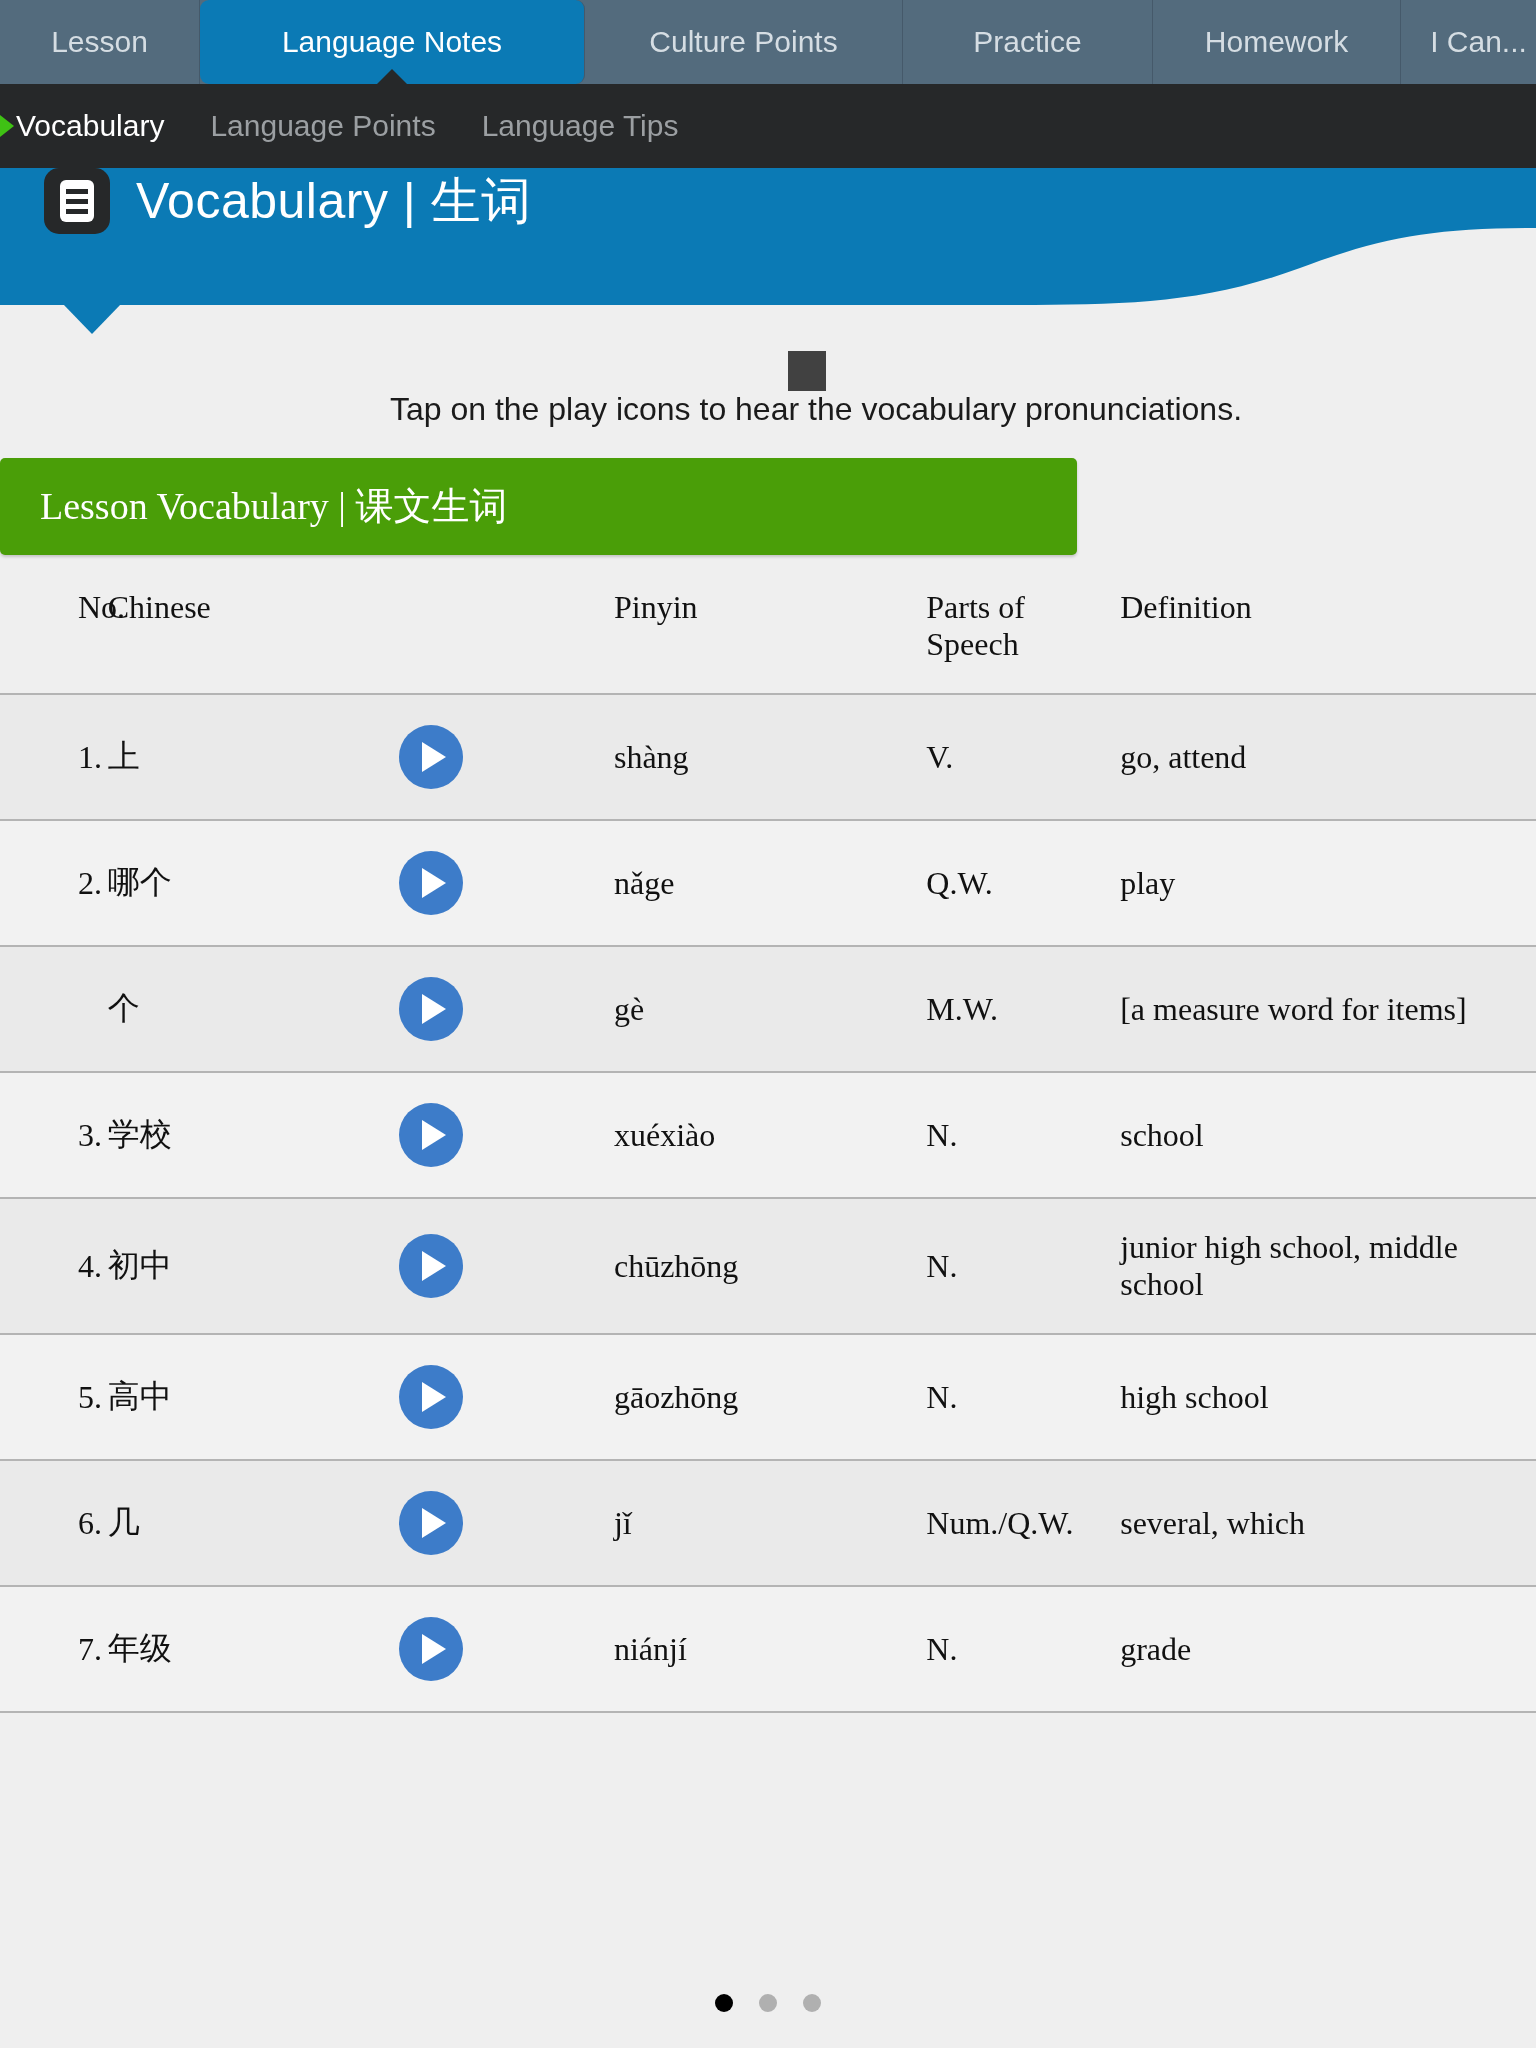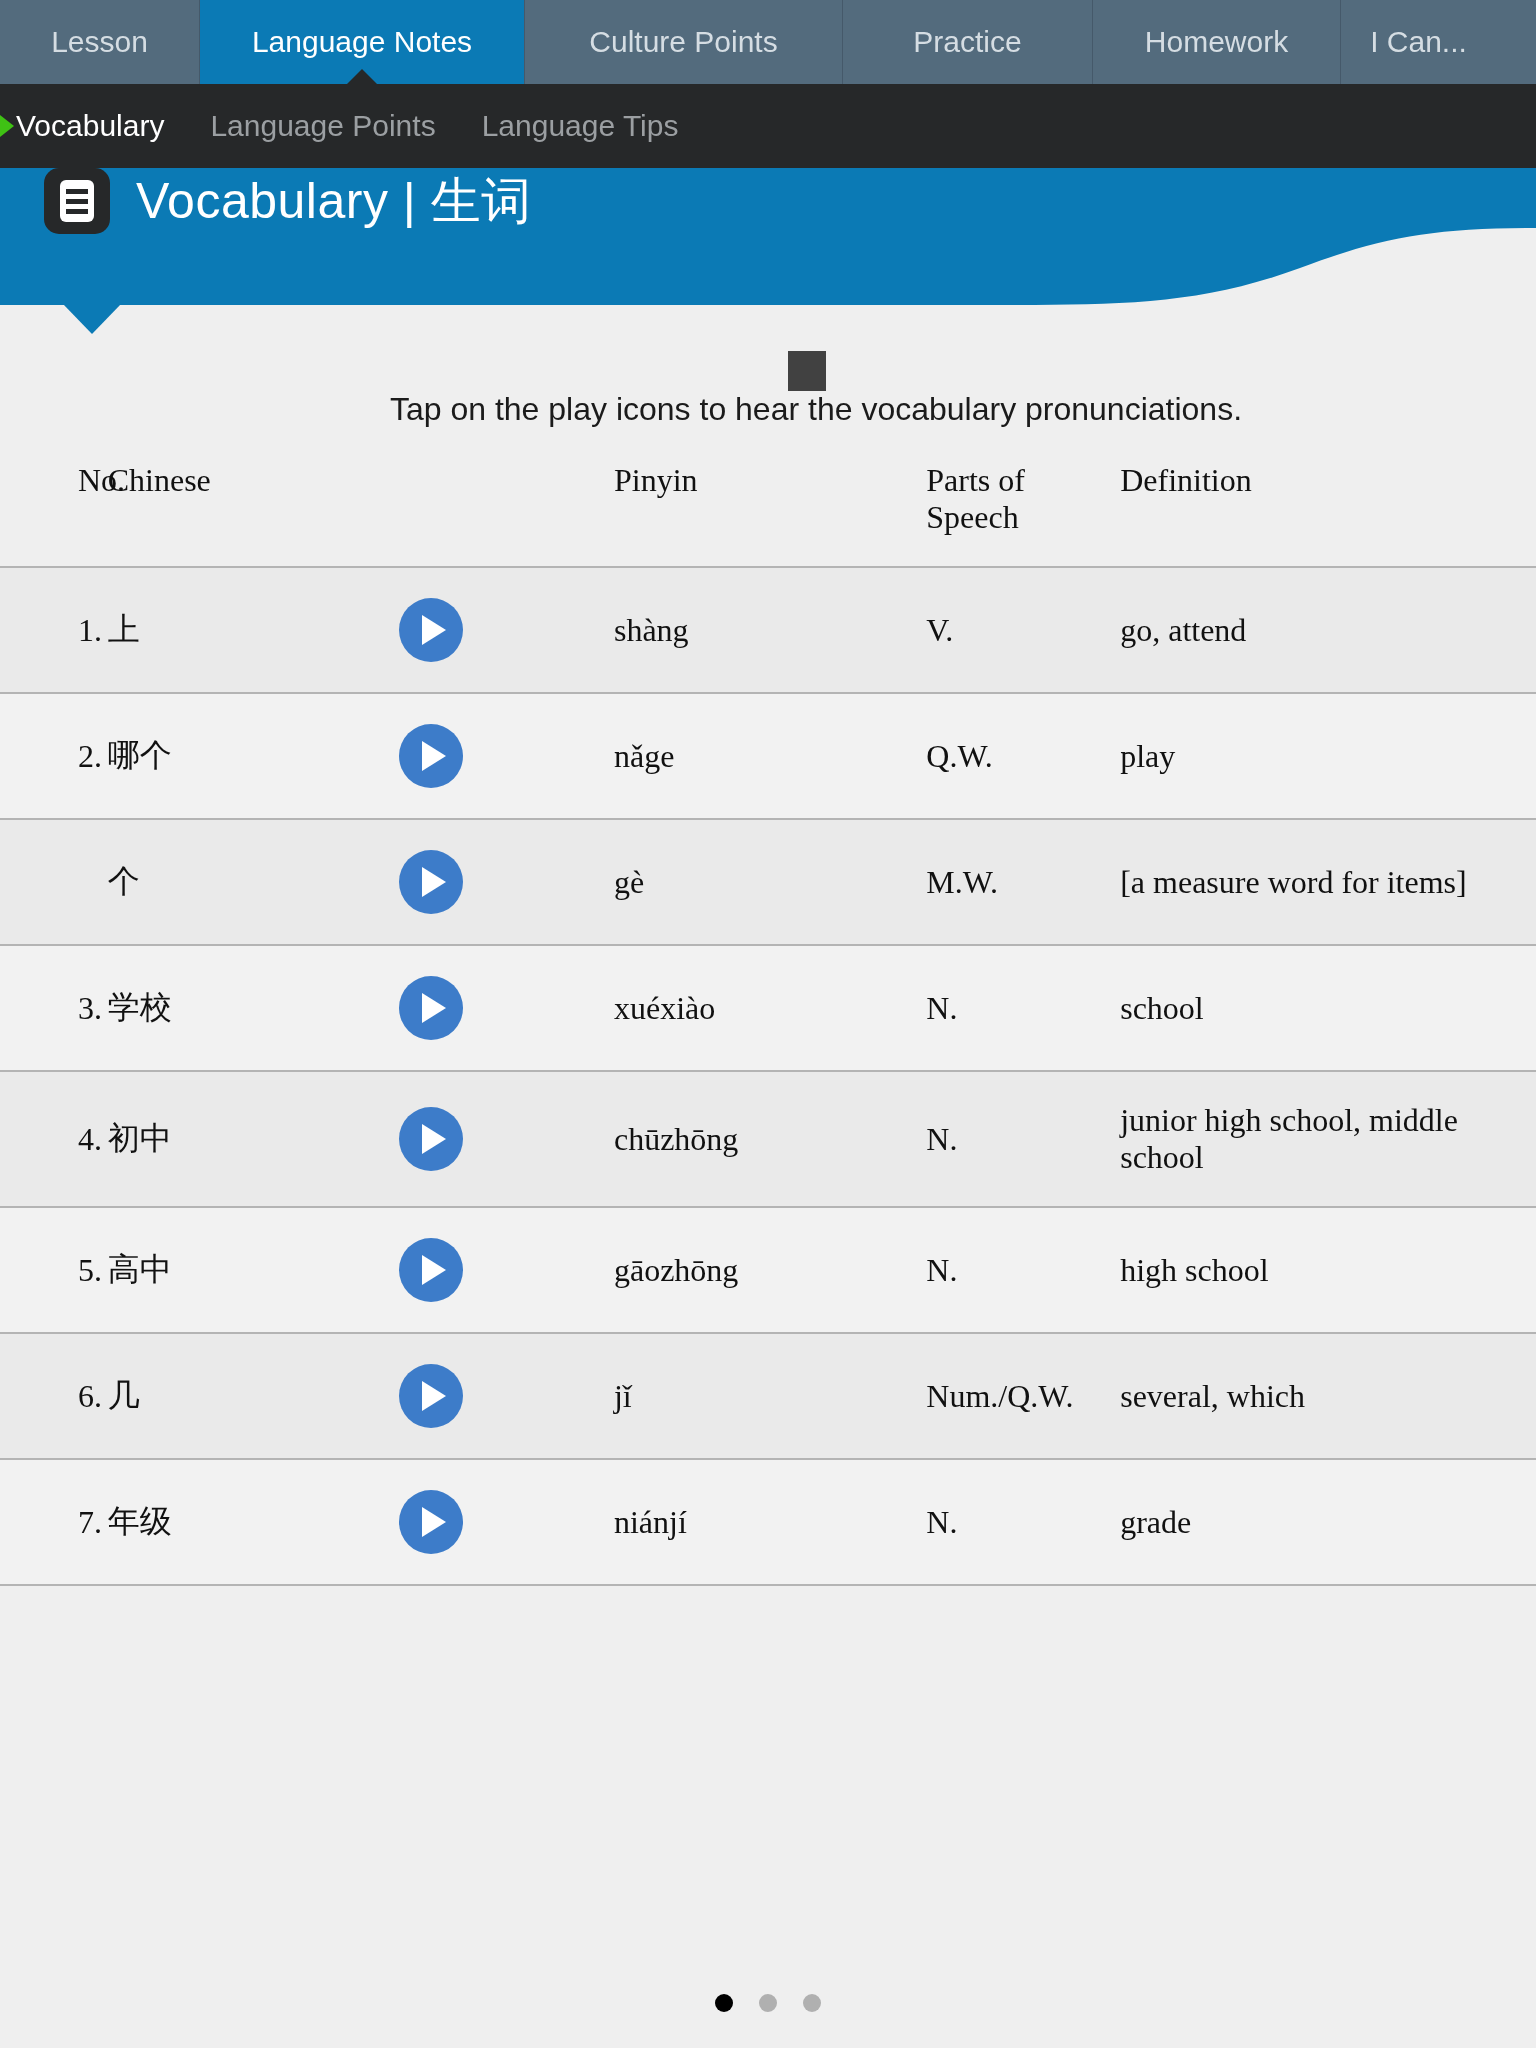--- a/index.html
+++ b/index.html
@@ -25,21 +25,21 @@
     align-items: center;
     justify-content: center;
     color: #d5dde3;
     font-size: 30px;
     border-right: 1px solid #45596a;
     position: relative;
     white-space: nowrap;
     padding: 0 26px;
   }
   .tab.w-lesson   { width: 200px; }
-  .tab.w-ln       { width: 325px; }
+  .tab.w-ln       { width: 385px; border-radius: 9px; }
   .tab.w-cp       { width: 318px; }
   .tab.w-pr       { width: 250px; }
   .tab.w-hw       { width: 248px; }
   .tab.w-ic       { width: 155px; border-right: none; }
   .tab.active {
     background: #0b7ab5;
     color: #ffffff;
   }
   .tab.active .notch {
     position: absolute;
@@ -291,20 +291,23 @@
       <div class="banner-title">Vocabulary | 生词</div>
     </div>
     <div class="banner-pointer"></div>
   </div>
 
   <div class="instruction">
     <div class="instr-box"></div>
     <div class="instr-text">Tap on the play icons to hear the vocabulary pronunciations.</div>
   </div>
 
+  <div class="greenbar">
+    <div class="greenbar-text">Lesson Vocabulary | 课文生词</div>
+  </div>
 
   <table class="vocab">
     <thead>
       <tr>
         <th class="c-no">No.</th>
         <th class="c-cn">Chinese</th>
         <th class="c-play"></th>
         <th class="c-py">Pinyin</th>
         <th class="c-pos" style="max-width:180px">Parts of Speech</th>
         <th class="c-def">Definition</th>

